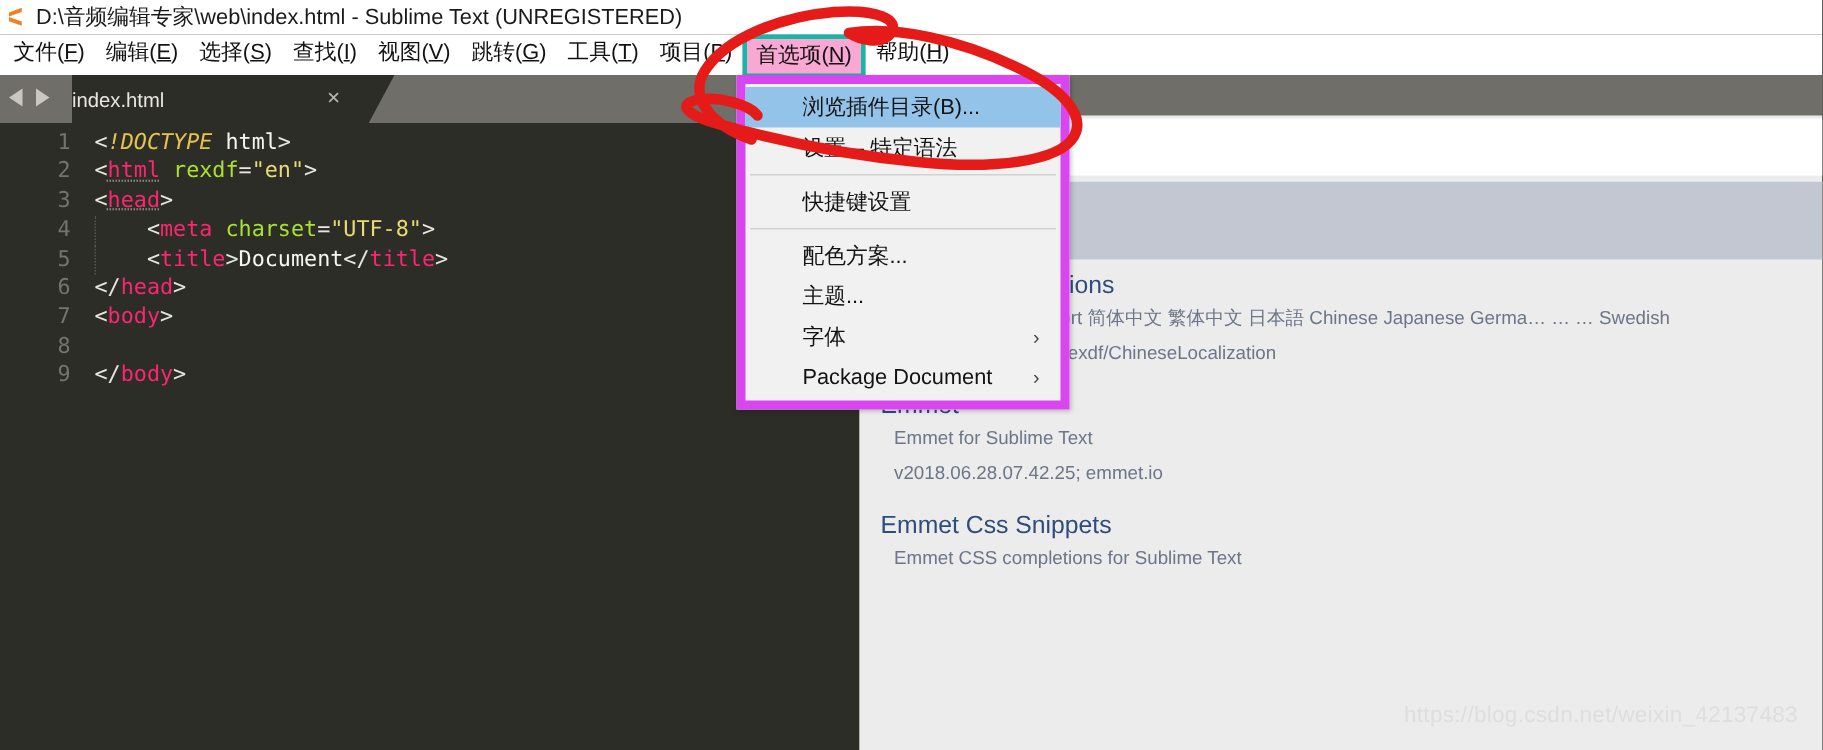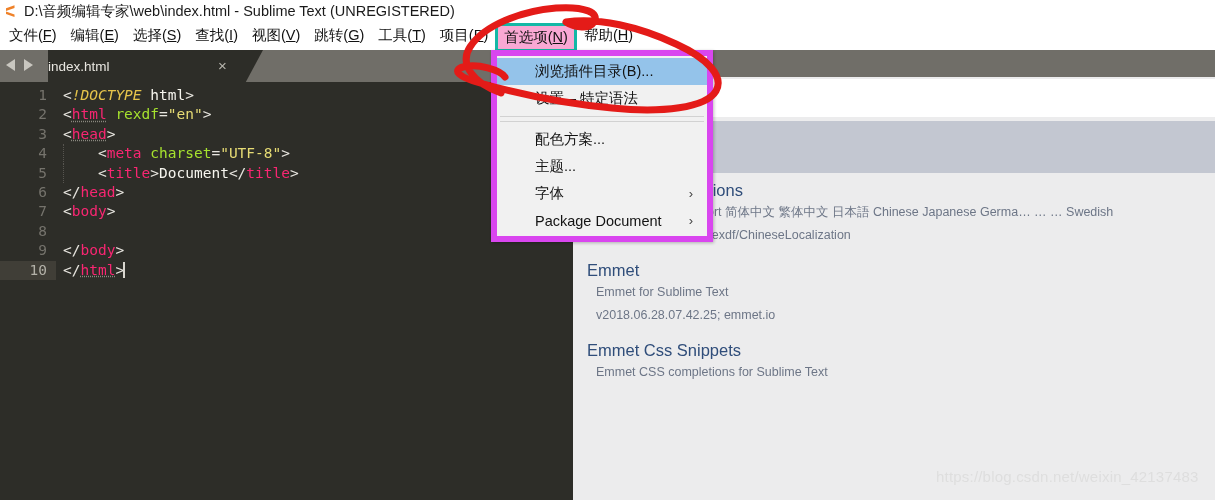--- a/index.html
+++ b/index.html
@@ -311,21 +311,20 @@
     <div class="code-area" id="code-area">
         <div class="code-line"><div class="gutter">1</div><div class="code-text"><span class="tok-punct">&lt;</span><span class="tok-doctype">!DOCTYPE</span><span class="tok-plain"> </span><span class="tok-plain">html</span><span class="tok-punct">&gt;</span></div></div>
         <div class="code-line"><div class="gutter">2</div><div class="code-text"><span class="tok-punct">&lt;</span><span class="tok-tag tok-ul">html</span><span class="tok-plain"> </span><span class="tok-attr">rexdf</span><span class="tok-punct">=</span><span class="tok-str">"en"</span><span class="tok-punct">&gt;</span></div></div>
         <div class="code-line"><div class="gutter">3</div><div class="code-text"><span class="tok-punct">&lt;</span><span class="tok-tag tok-ul">head</span><span class="tok-punct">&gt;</span></div></div>
         <div class="code-line"><div class="gutter">4</div><div class="code-text"><span class="indent-guide"></span><span class="tok-plain">    </span><span class="tok-punct">&lt;</span><span class="tok-tag">meta</span><span class="tok-plain"> </span><span class="tok-attr">charset</span><span class="tok-punct">=</span><span class="tok-str">"UTF-8"</span><span class="tok-punct">&gt;</span></div></div>
         <div class="code-line"><div class="gutter">5</div><div class="code-text"><span class="indent-guide"></span><span class="tok-plain">    </span><span class="tok-punct">&lt;</span><span class="tok-tag">title</span><span class="tok-punct">&gt;</span><span class="tok-plain">Document</span><span class="tok-punct">&lt;/</span><span class="tok-tag">title</span><span class="tok-punct">&gt;</span></div></div>
         <div class="code-line"><div class="gutter">6</div><div class="code-text"><span class="tok-punct">&lt;/</span><span class="tok-tag">head</span><span class="tok-punct">&gt;</span></div></div>
         <div class="code-line"><div class="gutter">7</div><div class="code-text"><span class="tok-punct">&lt;</span><span class="tok-tag">body</span><span class="tok-punct">&gt;</span></div></div>
         <div class="code-line"><div class="gutter">8</div><div class="code-text"></div></div>
         <div class="code-line"><div class="gutter">9</div><div class="code-text"><span class="tok-punct">&lt;/</span><span class="tok-tag">body</span><span class="tok-punct">&gt;</span></div></div>
-        <div class="code-line cur"><div class="gutter">10</div><div class="code-text"><span class="tok-punct">&lt;/</span><span class="tok-tag tok-ul">html</span><span class="tok-punct">&gt;</span><span class="caret"></span></div></div>
       </div>
   </div>
 
   <div class="right-region">
     <div class="panel-divider"></div>
     <div class="right-topbar"></div>
     <input class="qp-input" id="qp-input" type="text" value="" style="">
     <div class="qp-list" id="qp-list">
         <div class="qp-row selected" style="height: 52px;">
           <div class="qp-desc">ided</div>
@@ -348,20 +347,23 @@
   </div>
 
   <div class="dropdown" id="dropdown">
       <div class="dd-item highlight">
         <span>浏览插件目录(B)...</span>
       </div>
       <div class="dd-item">
         <span>设置 – 特定语法</span>
       </div>
       <div class="dd-sep"></div>
+      <div class="dd-item">
+        <span>快捷键设置</span>
+      </div>
       <div class="dd-sep"></div>
       <div class="dd-item">
         <span>配色方案...</span>
       </div>
       <div class="dd-item">
         <span>主题...</span>
       </div>
       <div class="dd-item">
         <span>字体</span>
         <span class="sub-arrow">›</span>

